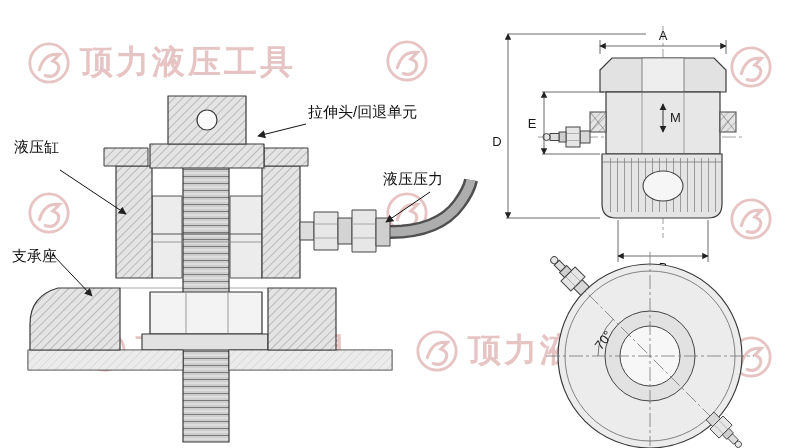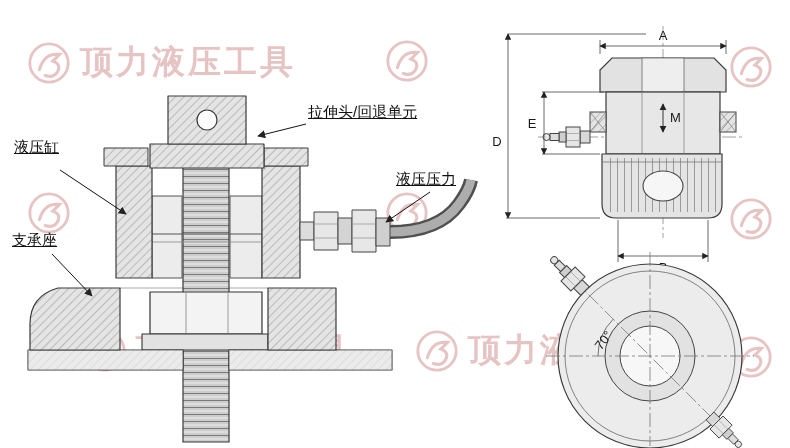--- a/index.html
+++ b/index.html
@@ -7,21 +7,21 @@
         font-family:"Liberation Sans",sans-serif;}
   
   .wm{position:absolute;display:flex;align-items:flex-start;gap:8px;opacity:.5;z-index:0;
       font-weight:bold;pointer-events:none;}
   .wm .txt{font-size:33px;letter-spacing:3px;white-space:nowrap;}
   .wm svg{display:block;}
   
   svg.drawing{position:absolute;left:0;top:0;z-index:1;}
   svg.drawing text{font:13px "Liberation Sans",sans-serif;fill:#1a1a1a;}
   
-  .label{position:absolute;z-index:3;color:#111;font-size:15px;white-space:nowrap;text-decoration:underline;}
+  .label{position:absolute;z-index:3;color:#111;font-size:15px;white-space:nowrap;}
 </style>
 </head>
 <body>
 
 <div id="page">
 
   <div class="wm" style="left: 26px; top: 40px; color: rgb(208, 139, 139);">
     <svg width="46" height="46" viewBox="0 0 48 48">
       <circle cx="24" cy="24" r="20" fill="none" stroke="currentColor" stroke-width="3"></circle>
       <path d="M14 31 Q19 13 35 15 L28 22 Q37 25 33 33 Q29 40 20 37" fill="none" stroke="currentColor" stroke-width="3.2" stroke-linecap="round"></path>
@@ -241,15 +241,15 @@
       <use href="#coupler" transform="translate(585,291) rotate(-135)"></use>
       <use href="#coupler" transform="translate(710,416) rotate(45) scale(0.92)"></use>
 
       <path d="M598 356 A52 52 0 0 1 613.2 319.2" fill="none" stroke="#555" stroke-width="0.8"></path>
       <text x="607" y="343" text-anchor="middle" transform="rotate(-52 607 343)">70°</text>
     </g>
   </svg>
 
   <div class="label" style="left:308px;top:103px">拉伸头/回退单元</div>
   <div class="label" style="left:14px;top:138px">液压缸</div>
-  <div class="label" style="left:396px;top:170px">液压压力</div>
-  <div class="label" style="left:12px;top:231px">支承座</div>
+  <div class="label" style="left:383px;top:170px">液压压力</div>
+  <div class="label" style="left:12px;top:247px">支承座</div>
 </div>
 
 </body></html>

